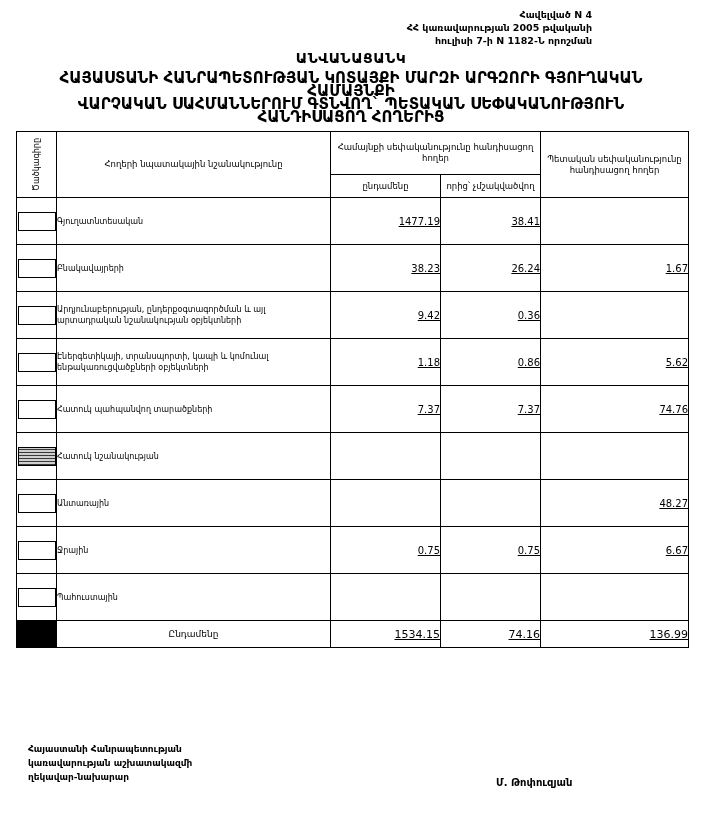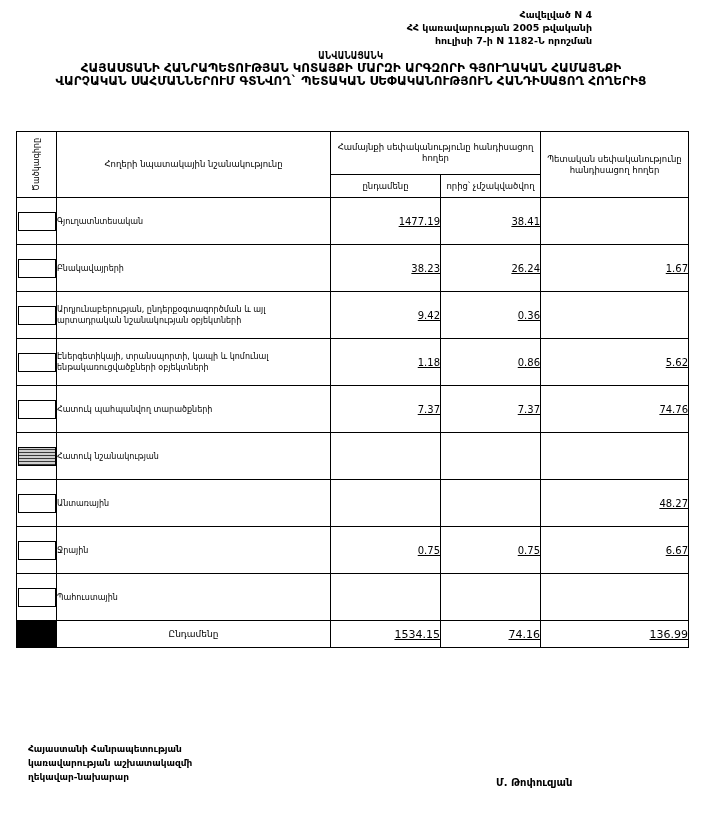--- a/index.html
+++ b/index.html
@@ -37,26 +37,26 @@
   
   .title-block {
     position: absolute;
     top: 50px;
     left: 0;
     width: 702px;
     text-align: center;
     font-weight: bold;
   }
   .title-main {
-    font-size: 10px;
+    font-size: 14px;
     letter-spacing: 0.5px;
-    font-family: Liberation Mono, monospace;
+    margin-bottom: 6px;
   }
   .title-sub {
-    font-size: 12px;
+    font-size: 15px;
     line-height: 13px;
     padding: 0 36px;
   }
 
   
   .tbl-wrap {
     position: absolute;
     top: 131px;
     left: 16px;
     width: 672px;

